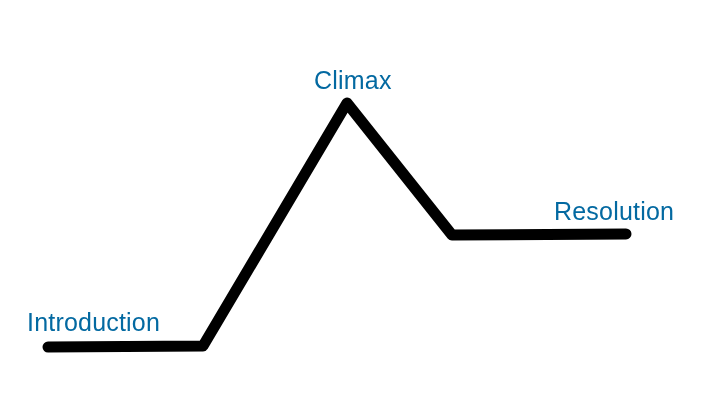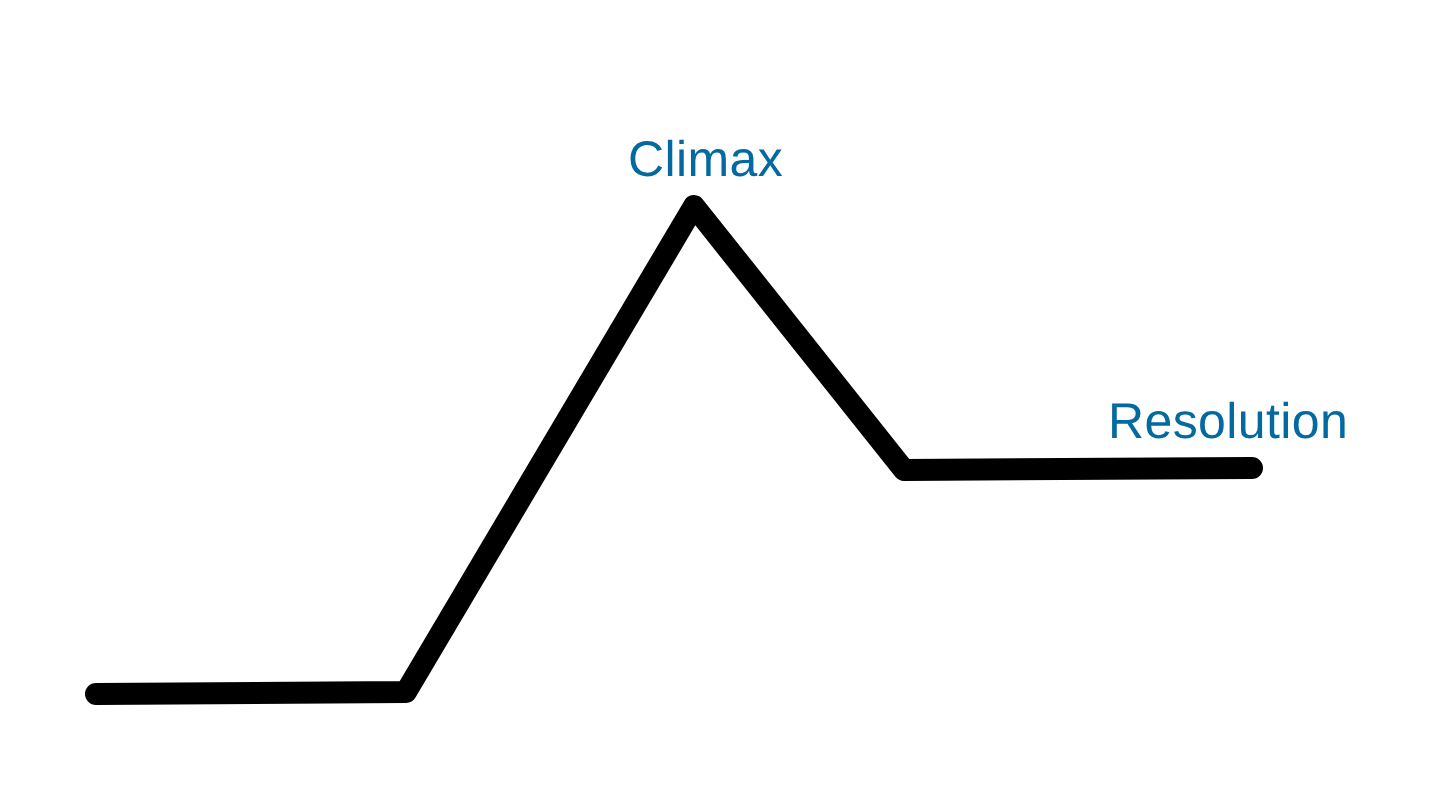--- a/index.html
+++ b/index.html
@@ -45,20 +45,21 @@
 </style>
 </head>
 <body>
 
 <div class="canvas">
 
   <svg class="arc-svg" viewBox="0 0 720 405" xmlns="http://www.w3.org/2000/svg">
     <polyline points="48,347 203,346 347,103 452,235 626,234"></polyline>
   </svg>
 
+  <div class="stage-label label-introduction">Introduction</div>
 
 
   <div class="stage-label label-climax">Climax</div>
 
 
   <div class="stage-label label-resolution">Resolution</div>
 
 </div>
 
 </body></html>

